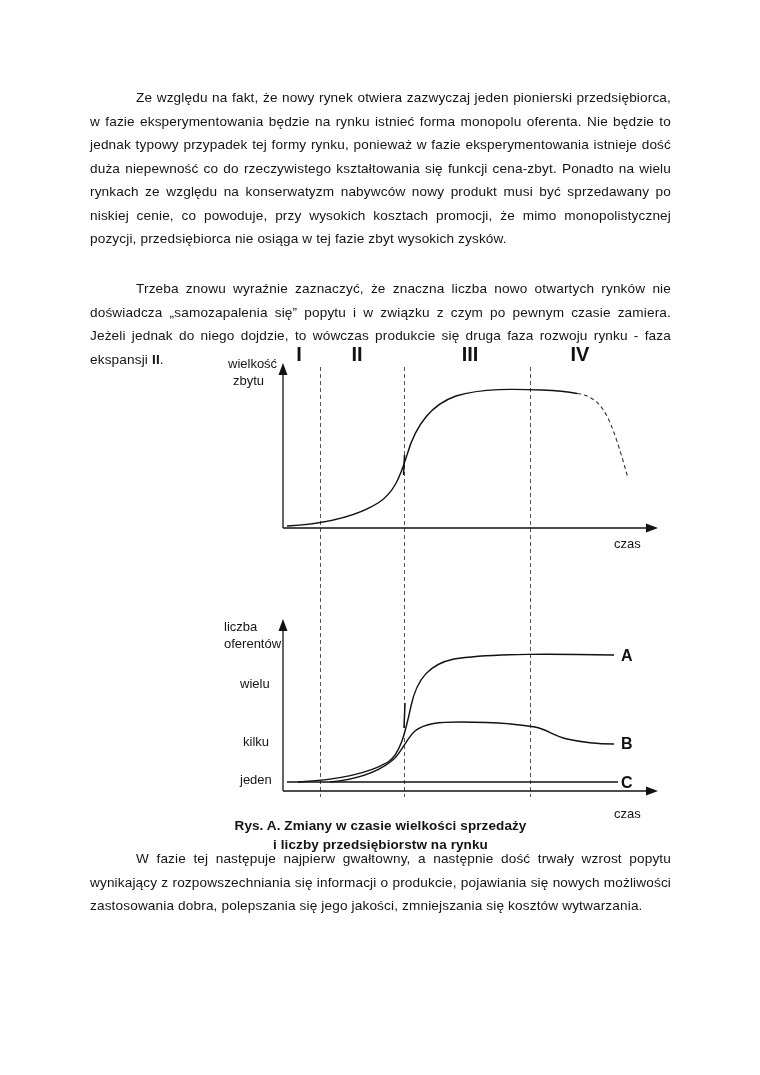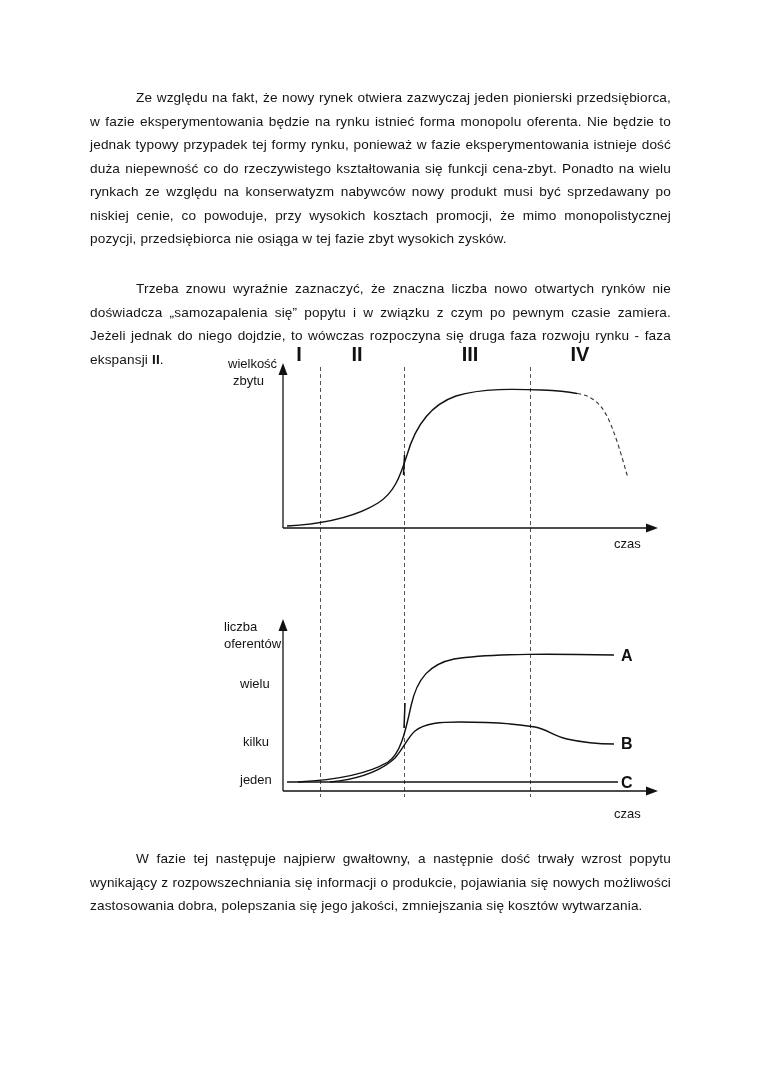--- a/index.html
+++ b/index.html
@@ -55,21 +55,21 @@
   .divider { stroke: #555555; stroke-width: 1; stroke-dasharray: 4 3; }
   .arrow { fill: #111111; stroke: none; }
 </style>
 </head>
 <body>
 
 <div class="page">
 
   <p class="para" id="p1">Ze względu na fakt, że nowy rynek otwiera zazwyczaj jeden pionierski przedsiębiorca, w fazie eksperymentowania będzie na rynku istnieć forma monopolu oferenta. Nie będzie to jednak typowy przypadek tej formy rynku, ponieważ w fazie eksperymentowania istnieje dość duża niepewność co do rzeczywistego kształtowania się funkcji cena-zbyt. Ponadto na wielu rynkach ze względu na konserwatyzm nabywców nowy produkt musi być sprzedawany po niskiej cenie, co powoduje, przy wysokich kosztach promocji, że mimo monopolistycznej pozycji, przedsiębiorca nie osiąga w tej fazie zbyt wysokich zysków.</p>
 
-  <p class="para" id="p2"><span>Trzeba znowu wyraźnie zaznaczyć, że znaczna liczba nowo otwartych rynków nie doświadcza „samozapalenia się” popytu i w związku z czym po pewnym czasie zamiera. Jeżeli jednak do niego dojdzie, to wówczas rozpoczyna się druga faza rozwoju rynku - faza ekspansji </span><span class="ref-bold">II</span><span>.</span></p>
+  <p class="para" id="p2"><span>Trzeba znowu wyraźnie zaznaczyć, że znaczna liczba nowo otwartych rynków nie doświadcza „samozapalenia się” popytu i w związku z czym po pewnym czasie zamiera. Jeżeli jednak do niego dojdzie, to wówczas produkcie się druga faza rozwoju rynku - faza ekspansji </span><span class="ref-bold">II</span><span>.</span></p>
 
   <div class="figure">
     <svg width="760" height="492" viewBox="0 0 760 492" xmlns="http://www.w3.org/2000/svg">
 
       <line class="divider" x1="320.5" y1="32" x2="320.5" y2="462"></line>
       <line class="divider" x1="404.5" y1="32" x2="404.5" y2="462"></line>
       <line class="divider" x1="530.5" y1="32" x2="530.5" y2="462"></line>
 
       <text class="phase-label" x="299" y="26">I</text>
       <text class="phase-label" x="357" y="26">II</text>
@@ -112,16 +112,20 @@
 
         <text class="curve-label" x="621" y="326">A</text>
         <text class="curve-label" x="621" y="414">B</text>
         <text class="curve-label" x="621" y="453">C</text>
 
         <text class="ax-label" x="614" y="483">czas</text>
       </g>
     </svg>
   </div>
 
+  <div class="caption">
+    <div>Rys. A. Zmiany w czasie wielkości sprzedaży</div>
+    <div>i liczby przedsiębiorstw na rynku</div>
+  </div>
 
   <p class="para" id="p3">W fazie tej następuje najpierw gwałtowny, a następnie dość trwały wzrost popytu wynikający z rozpowszechniania się informacji o produkcie, pojawiania się nowych możliwości zastosowania dobra, polepszania się jego jakości, zmniejszania się kosztów wytwarzania.</p>
 
 </div>
 
 </body></html>

